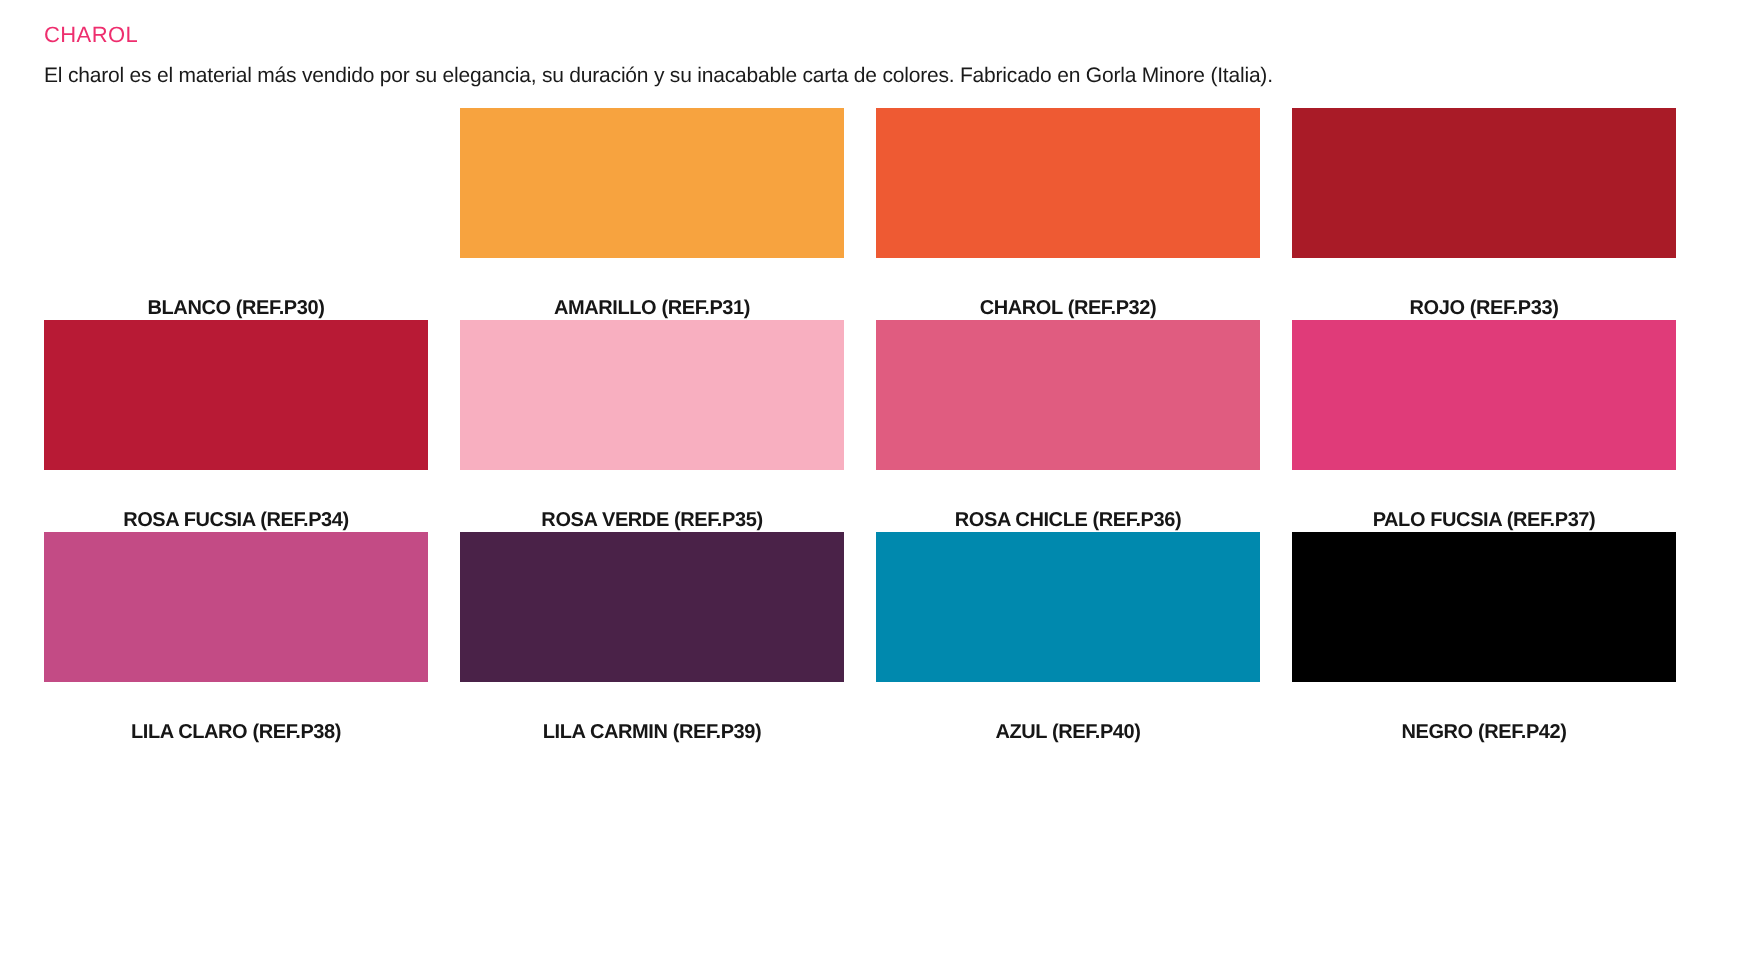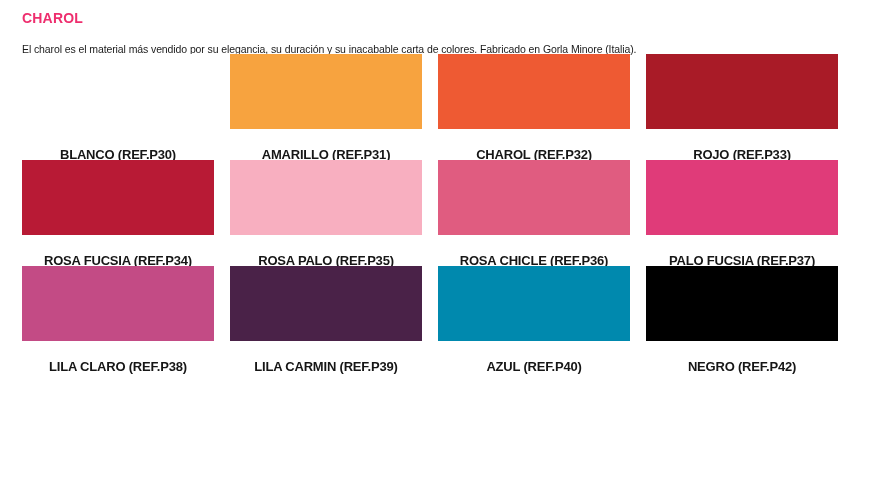--- a/index.html
+++ b/index.html
@@ -24,25 +24,25 @@
 
   
   .header {
     position: absolute;
     left: 22px;
     top: 12px;
     width: 830px;
   }
 
   .section-title {
-    font-size: 14px;
-    font-weight: bold;
+    font-size: 11px;
+    font-weight: normal;
     letter-spacing: 0.2px;
     color: #EE2E6E;
-    margin: 0 0 17px 0;
+    margin: 0 0 6px 0;
     line-height: 13px;
     text-transform: uppercase;
   }
 
   .section-desc {
     font-size: 10.5px;
     font-weight: normal;
     color: #1a1a1a;
     margin: 0;
     line-height: 14px;
@@ -69,21 +69,21 @@
     align-items: center;
   }
 
   .swatch-chip {
     width: 192px;
     height: 80px;
     display: block;
   }
 
   .swatch-label {
-    font-size: 13px;
+    font-size: 10px;
     font-weight: bold;
     color: #161616;
     text-align: center;
     line-height: 11px;
     margin-top: 20px;
     letter-spacing: -0.2px;
     white-space: nowrap;
   }
 </style>
 </head>
@@ -112,21 +112,21 @@
       <div class="swatch-cell">
         <div class="swatch-chip" style="background: rgb(169, 27, 39);"></div>
         <div class="swatch-label">ROJO (REF.P33)</div>
       </div>
       <div class="swatch-cell">
         <div class="swatch-chip" style="background: rgb(184, 26, 53);"></div>
         <div class="swatch-label">ROSA FUCSIA (REF.P34)</div>
       </div>
       <div class="swatch-cell">
         <div class="swatch-chip" style="background: rgb(248, 175, 192);"></div>
-        <div class="swatch-label">ROSA PALO (REF.P35)</div>
+        <div class="swatch-label">ROSA VERDE (REF.P35)</div>
       </div>
       <div class="swatch-cell">
         <div class="swatch-chip" style="background: rgb(224, 92, 128);"></div>
         <div class="swatch-label">ROSA CHICLE (REF.P36)</div>
       </div>
       <div class="swatch-cell">
         <div class="swatch-chip" style="background: rgb(224, 59, 121);"></div>
         <div class="swatch-label">PALO FUCSIA (REF.P37)</div>
       </div>
       <div class="swatch-cell">

